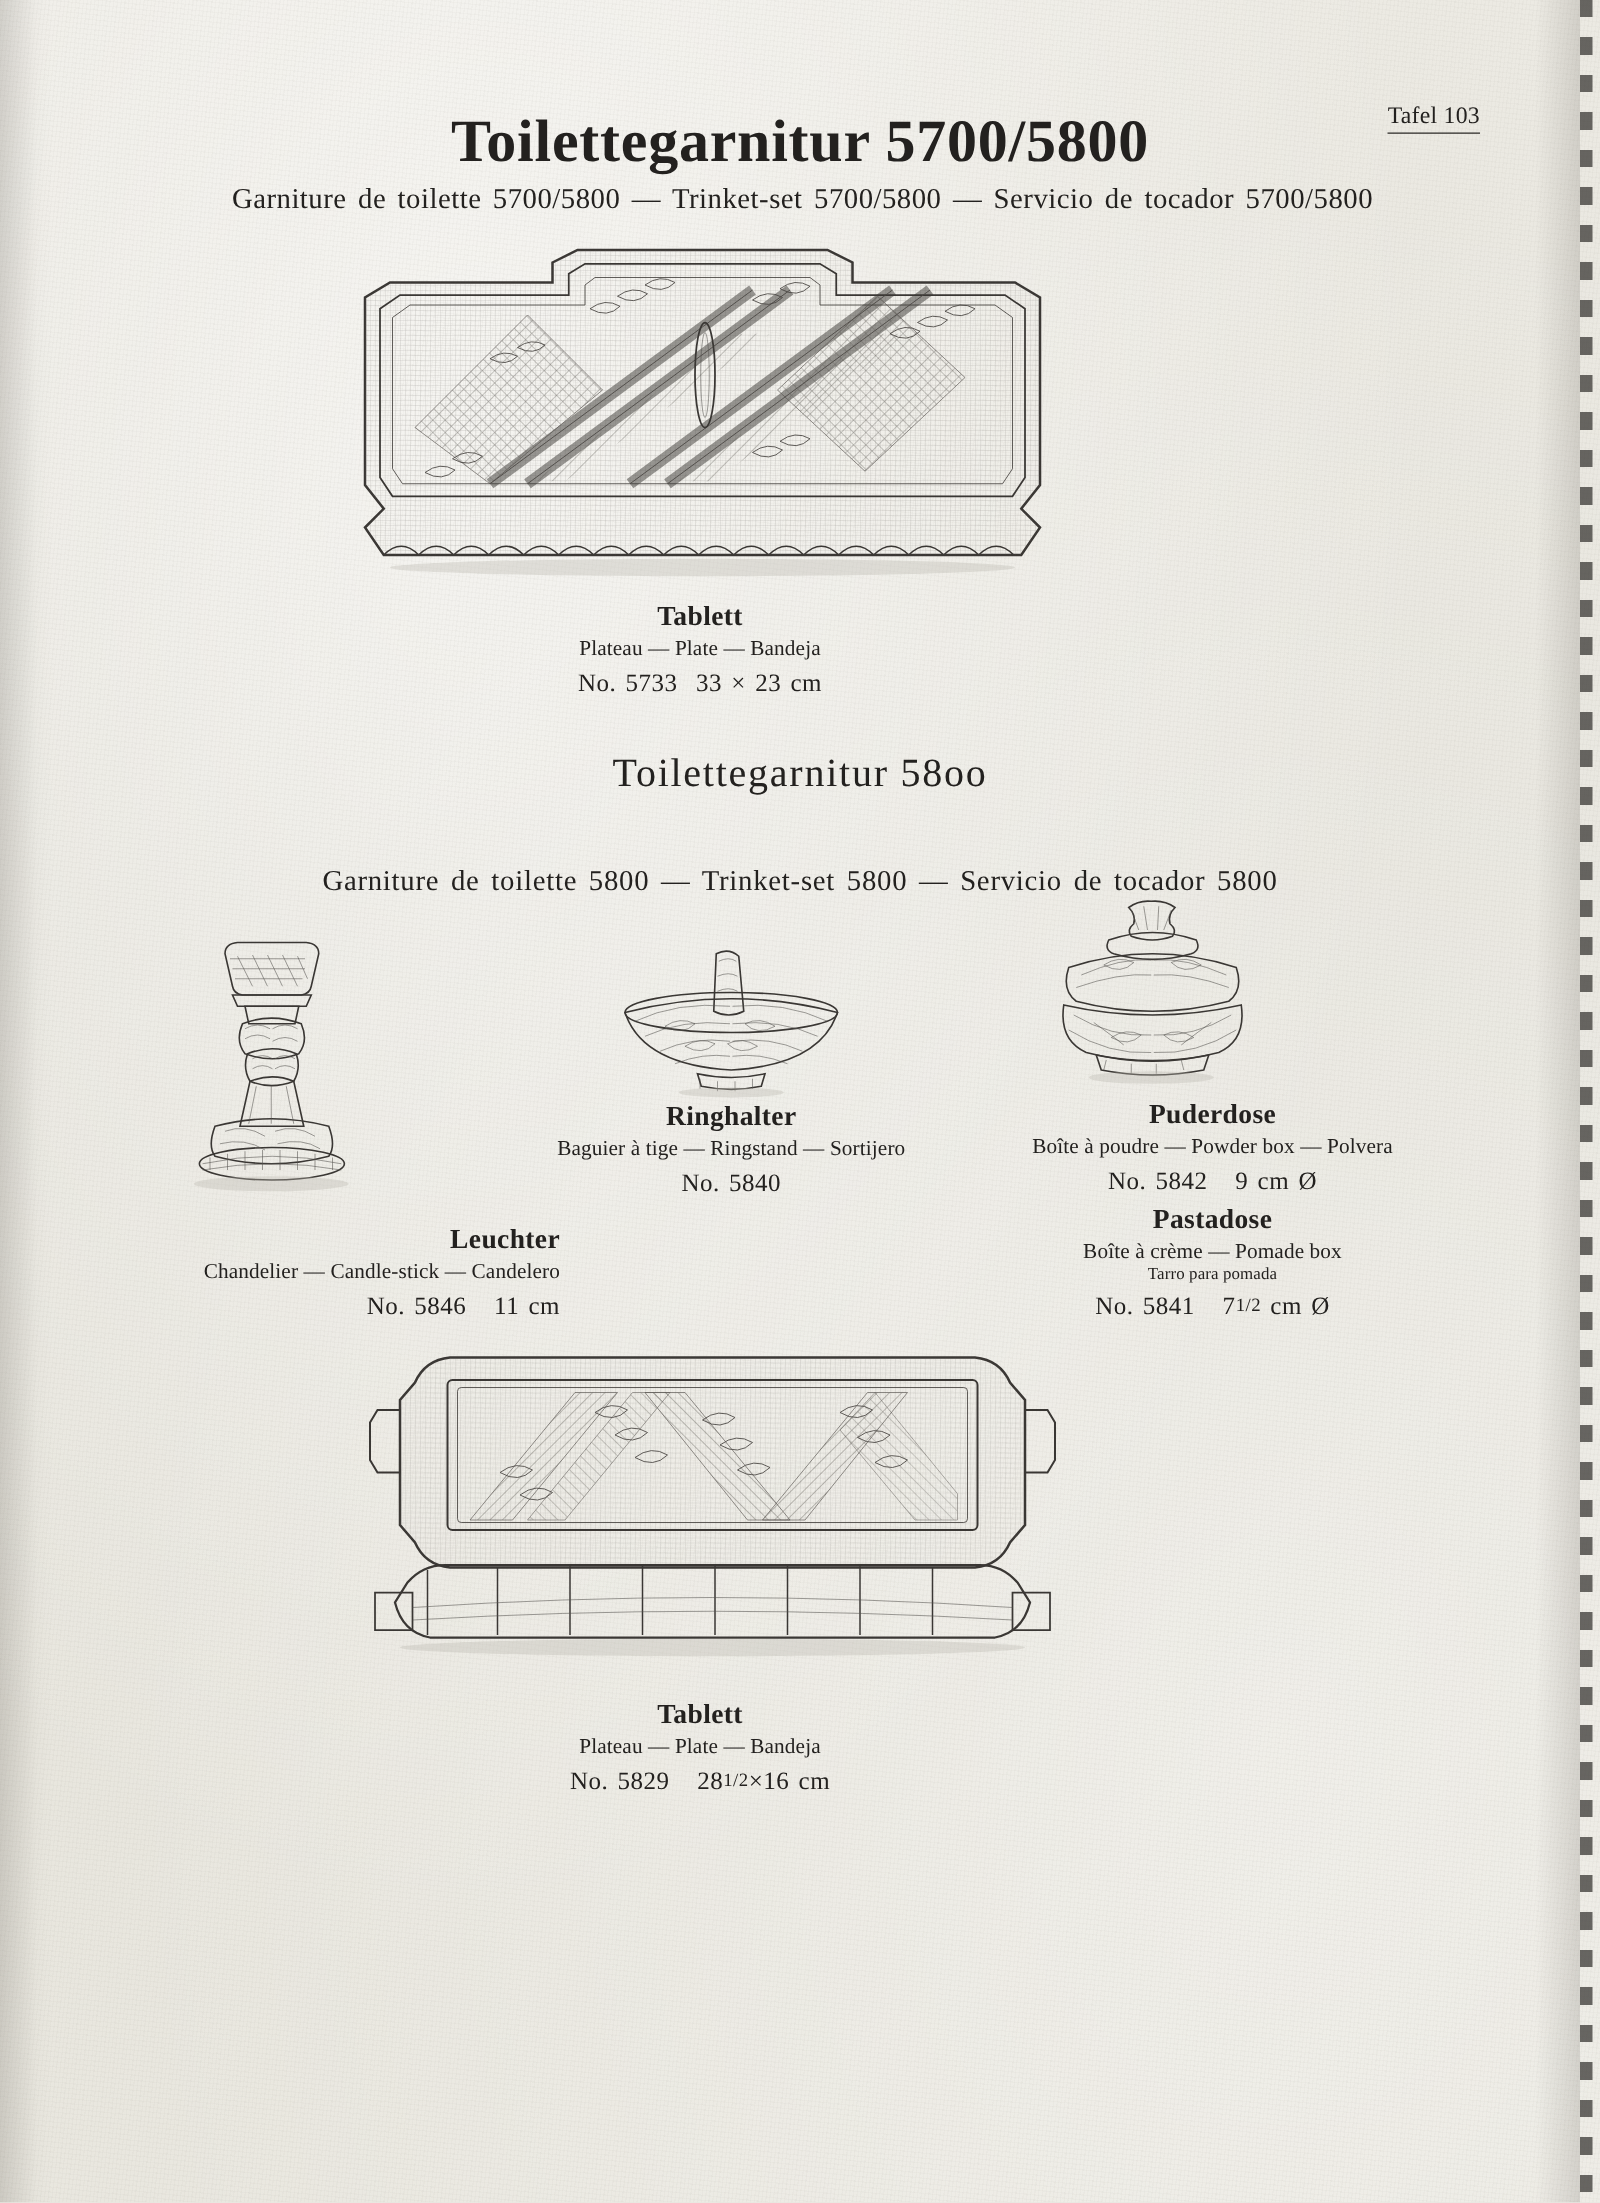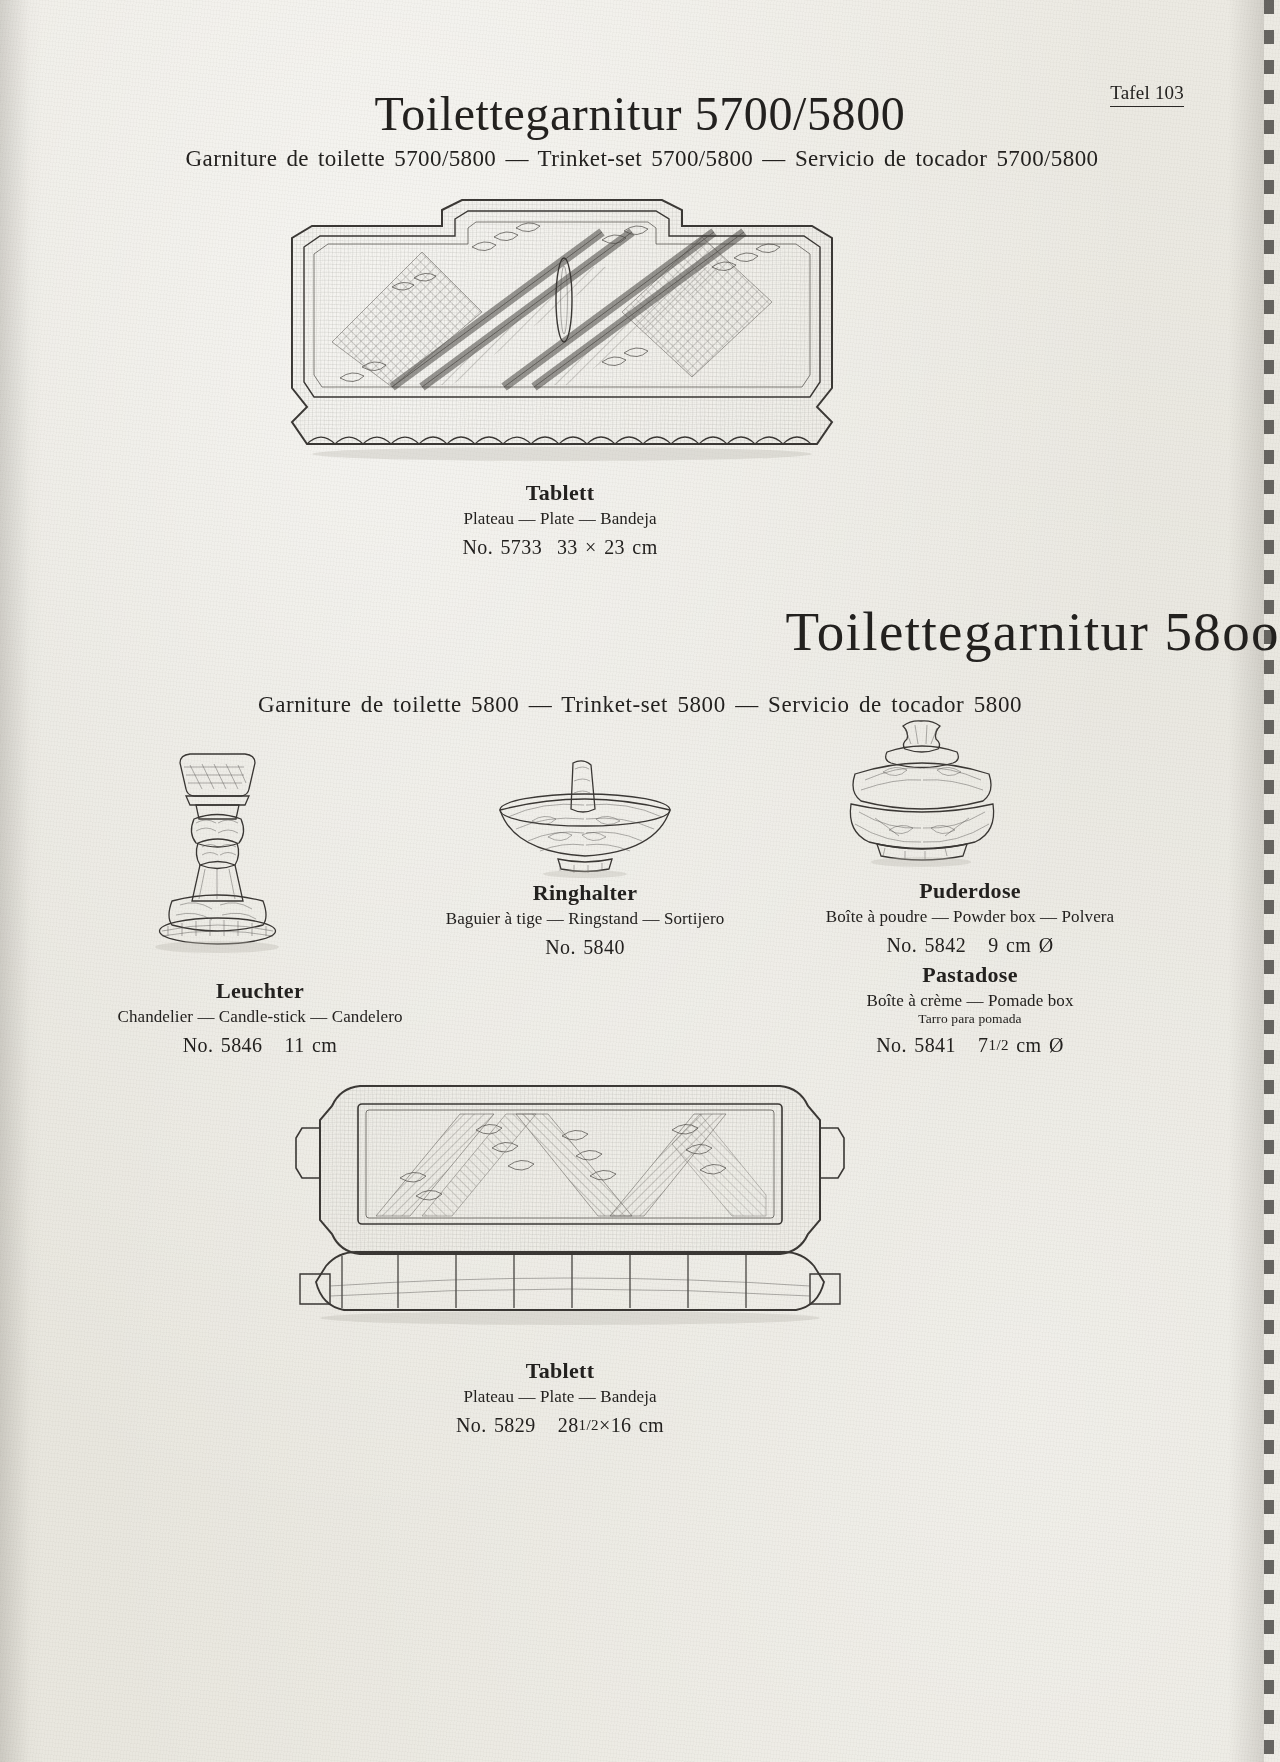--- a/index.html
+++ b/index.html
@@ -42,44 +42,44 @@
   }
 
   
   .tafel{
     position:absolute;right:96px;top:82px;
     font-size:19px;letter-spacing:.2px;
     border-bottom:1px solid #2b2926;padding-bottom:2px;
   }
   .title1{
     position:absolute;left:0;right:0;top:86px;text-align:center;
-    font-size:48px;letter-spacing:.6px;font-weight:400;
+    font-size:48px;letter-spacing:.6px;font-weight:700;
   }
   .subtitle1{
     position:absolute;left:4px;right:0;top:146px;text-align:center;
     font-size:23px;letter-spacing:.4px;word-spacing:3px;
   }
   .title2{
-    position:absolute;left:0;right:0;top:600px;text-align:right;
-    font-size:55px;letter-spacing:1.4px;font-family:Liberation Serif, serif;
+    position:absolute;left:0;right:0;top:600px;text-align:center;
+    font-size:32px;letter-spacing:1.4px;font-family:Liberation Serif, serif;
   }
   .subtitle2{
     position:absolute;left:0;right:0;top:652px;text-align:center;
     font-size:23px;letter-spacing:.6px;word-spacing:3px;margin-top:40px;
   }
 
   .cap{text-align:center;}
   .cap .name{font-size:22px;font-weight:700;letter-spacing:.3px;}
   .cap .trans{font-size:17px;letter-spacing:.1px;margin-top:3px;}
   .cap .trans2{font-size:13.5px;letter-spacing:.1px;}
   .cap .num{font-size:20px;margin-top:7px;letter-spacing:.4px;word-spacing:2px;}
   .cap .num .frac{font-size:15px;vertical-align:.15em;}
 
   #cap-tablett-5733{position:absolute;left:340px;top:480px;width:440px;}
-  #cap-leuchter{position:absolute;left:60px;top:978px;width:400px;}
+  #cap-leuchter{position:absolute;left:48px;top:978px;width:400px;text-align:right;}
   #cap-ringhalter{position:absolute;left:375px;top:880px;width:420px;}
   #cap-puderdose{position:absolute;left:760px;top:878px;width:420px;}
   #cap-pastadose{position:absolute;left:760px;top:962px;width:420px;}
   #cap-tablett-5829{position:absolute;left:340px;top:1358px;width:440px;}
 
   
   .art{position:absolute;}
   #art-tablett-5733{left:272px;top:192px;width:580px;height:290px;}
   #art-leuchter{left:110px;top:745px;width:215px;height:230px;}
   #art-ringhalter{left:470px;top:755px;width:230px;height:125px;}

